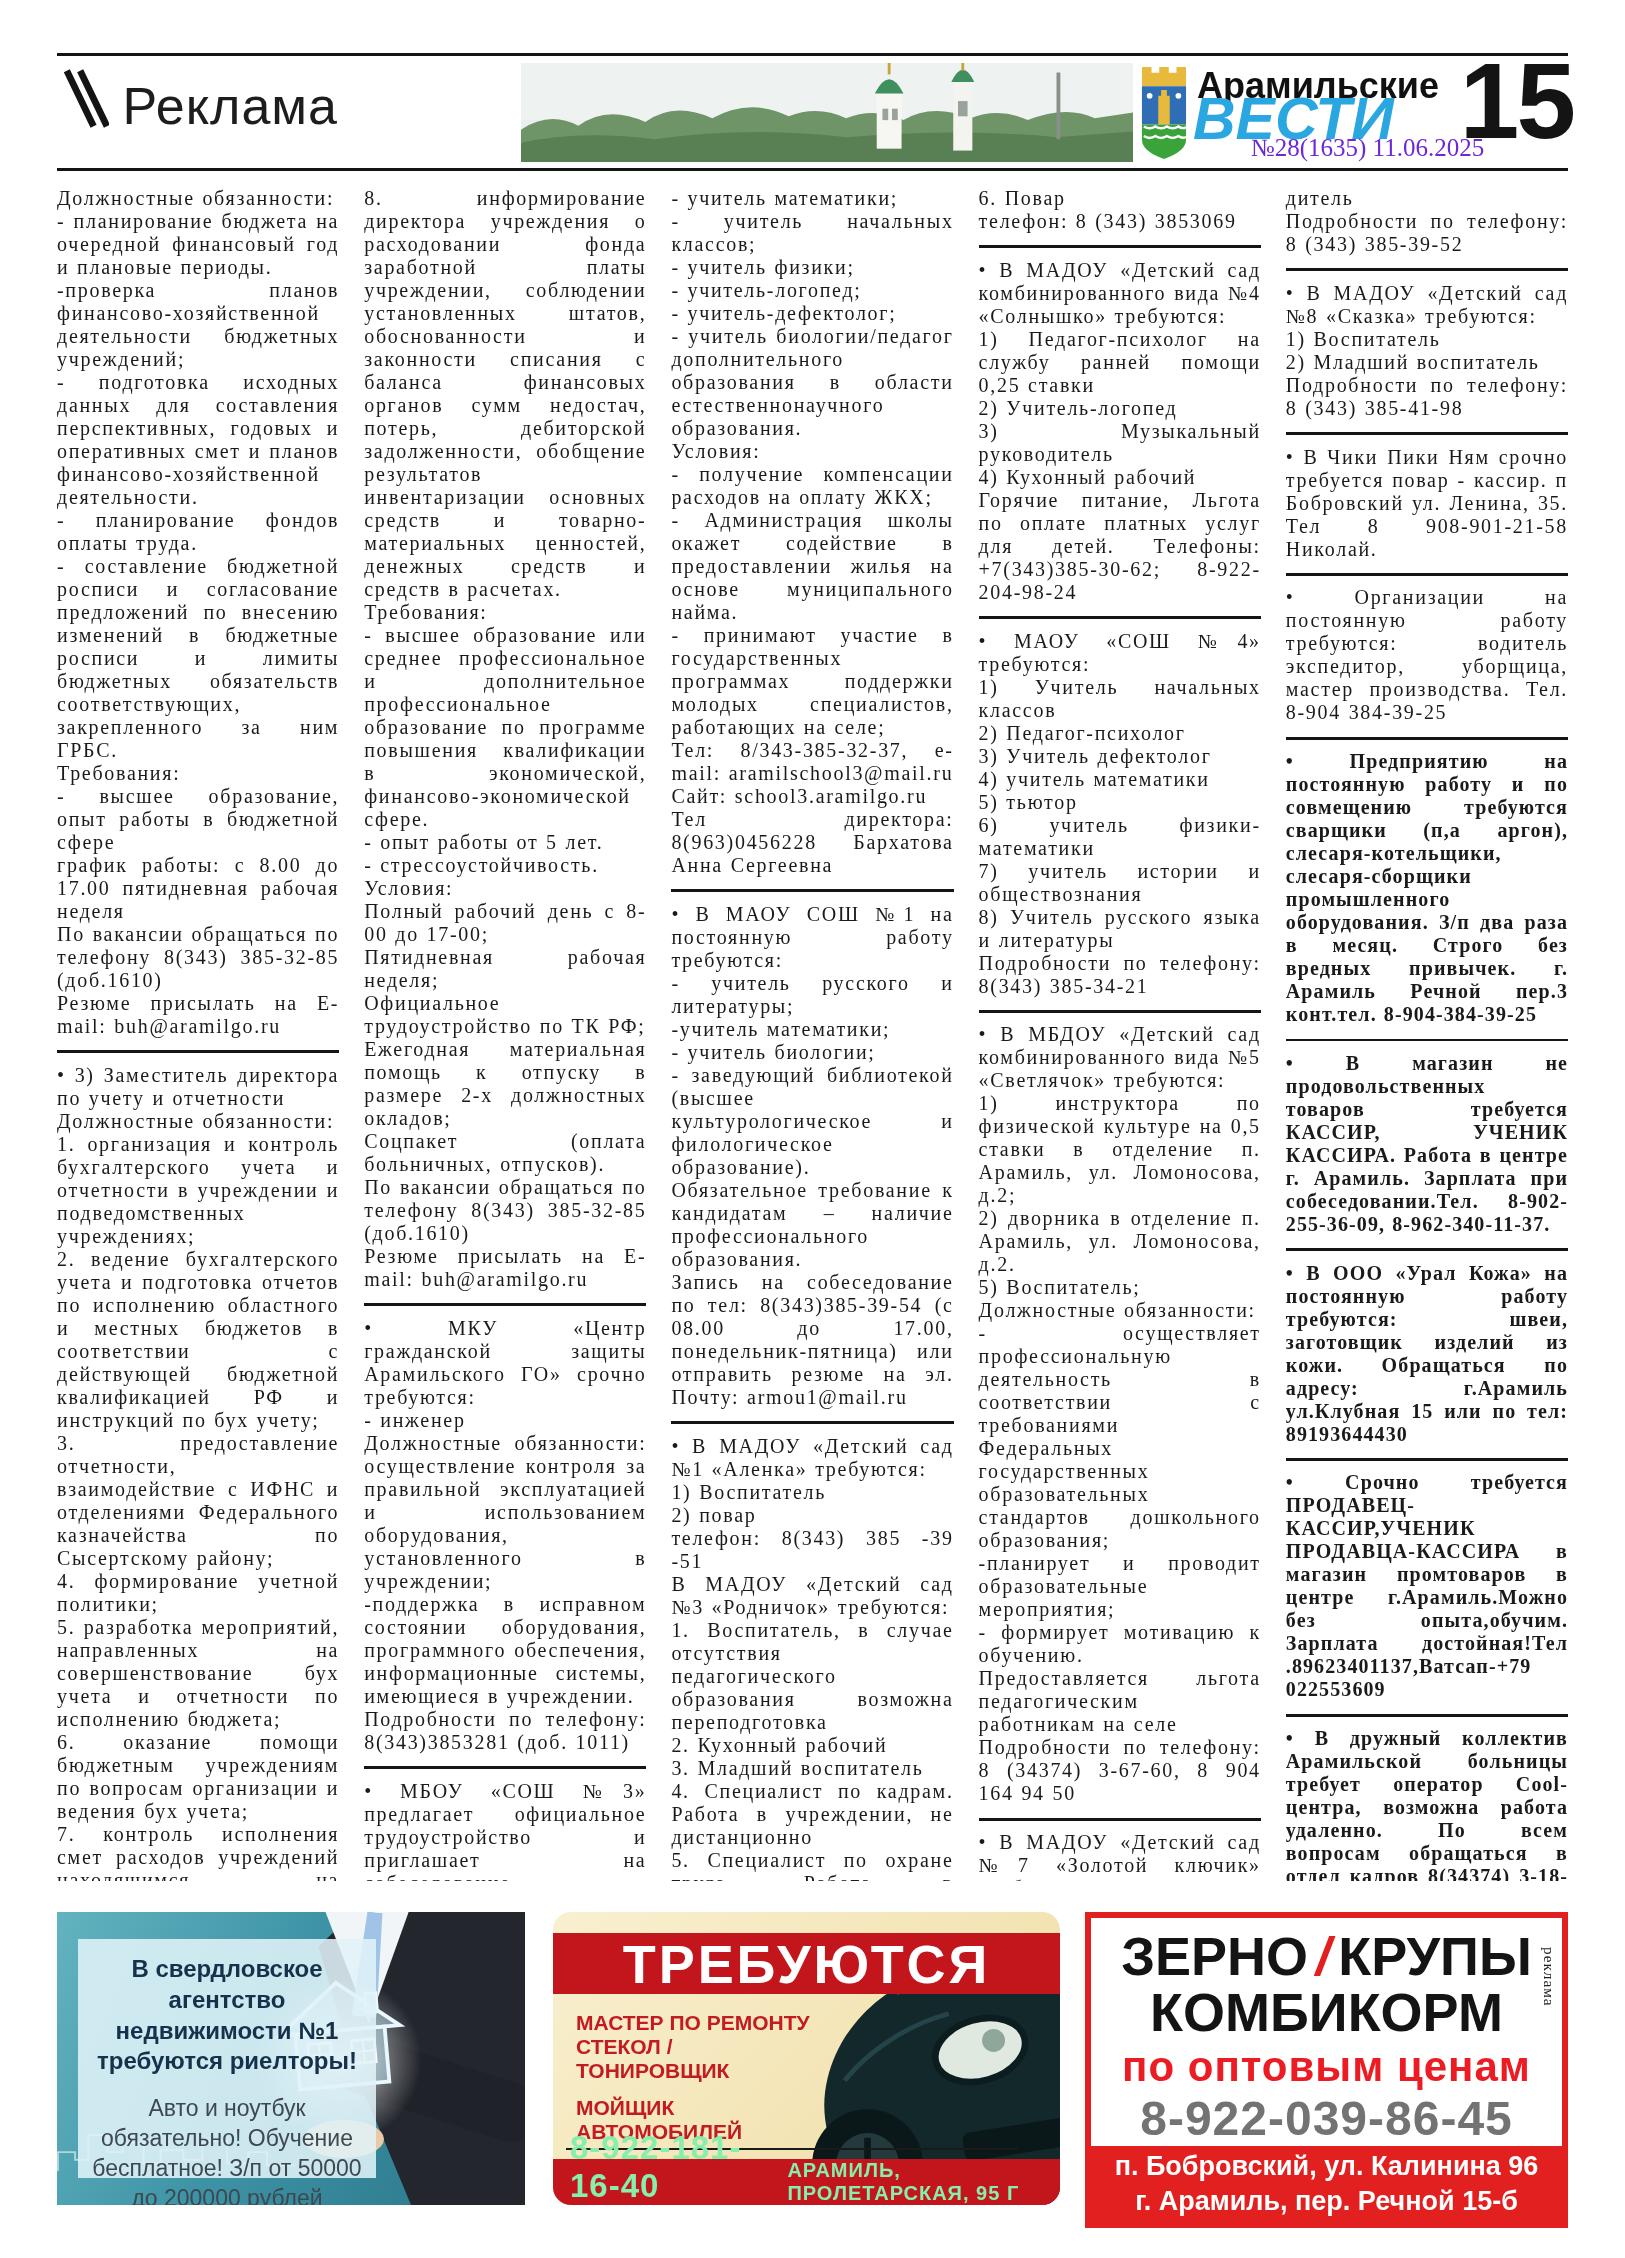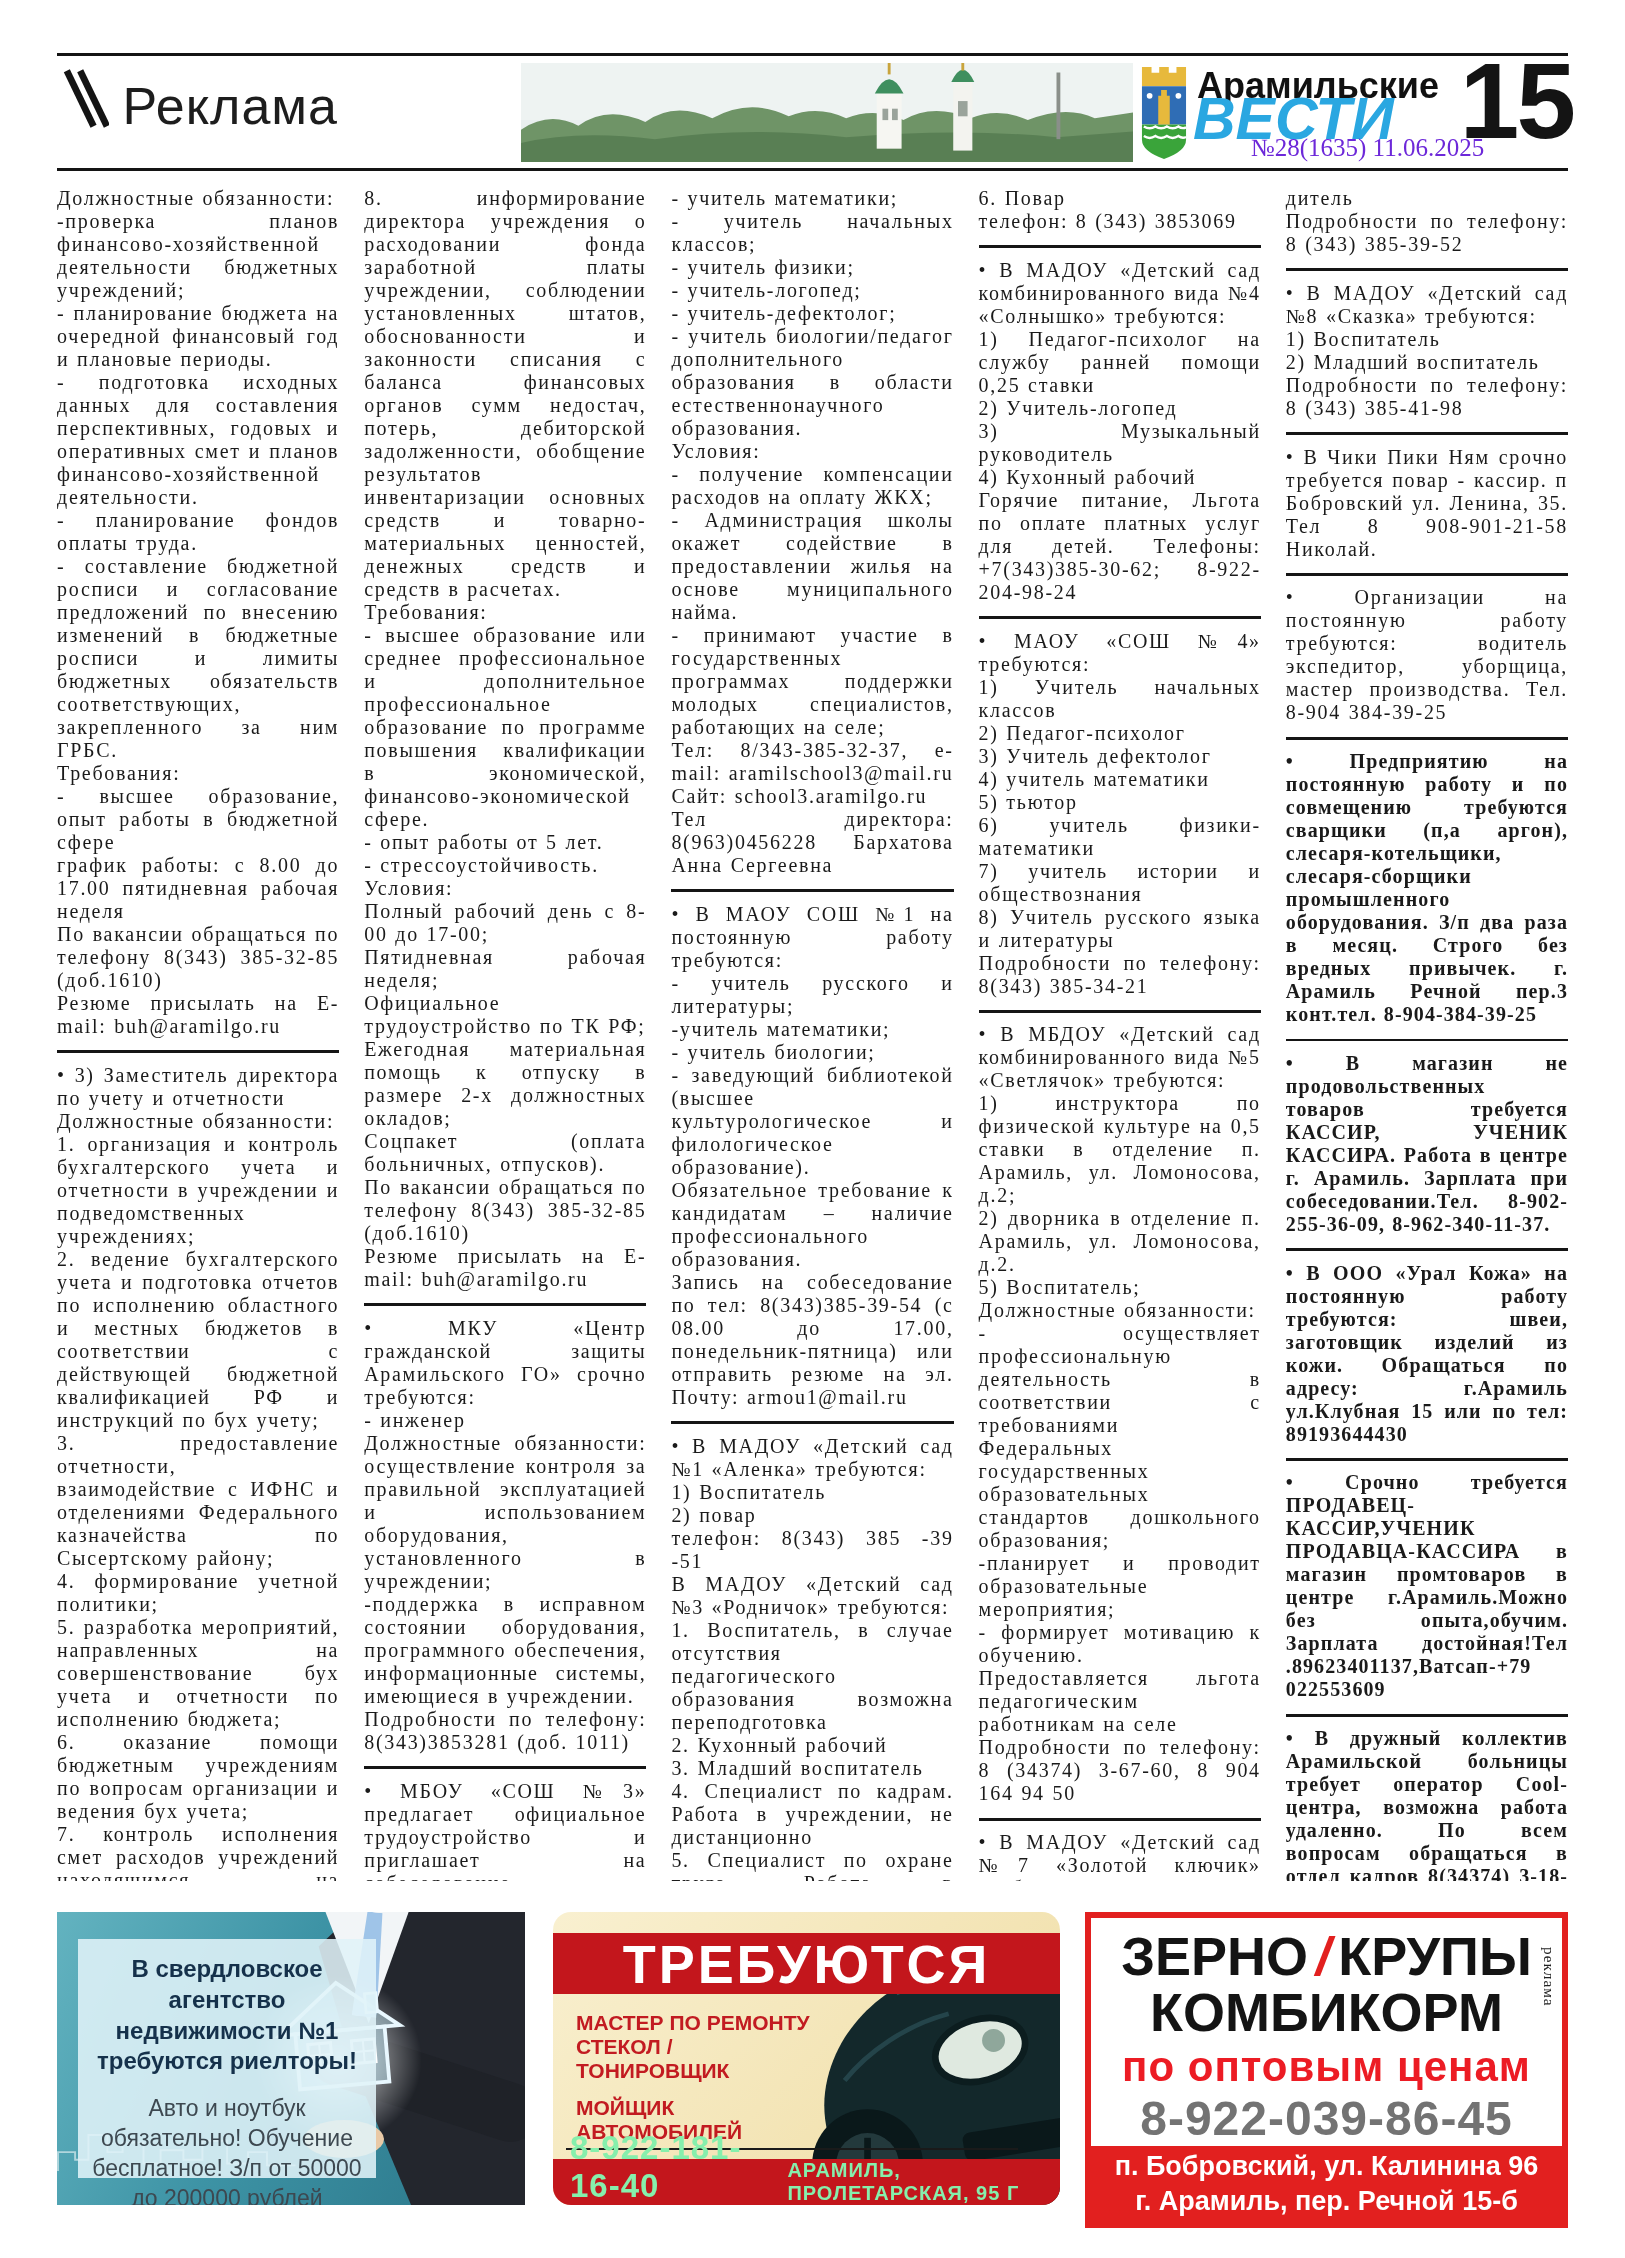--- a/index.html
+++ b/index.html
@@ -179,22 +179,22 @@
     <span class="page-num">15</span>
   </div>
 
   <div class="issue-line">№28(1635) 11.06.2025</div>
   <div class="header-rule"></div>
 
   <div class="body-columns">
     <div class="col">
         <div class="ad-block">
           <p>Должностные обязанности:</p>
+          <p>- планирование бюджета на очередной финансовый год и плановые периоды.</p>
           <p>-проверка планов финансово-хозяйственной деятельности бюджетных учреждений;</p>
-          <p>- планирование бюджета на очередной финансовый год и плановые периоды.</p>
           <p>- подготовка исходных данных для составления перспективных, годовых и оперативных смет и планов финансово-хозяйственной деятельности.</p>
           <p>- планирование фондов оплаты труда.</p>
           <p>- составление бюджетной росписи и согласование предложений по внесению изменений в бюджетные росписи и лимиты бюджетных обязательств соответствующих, закрепленного за ним ГРБС.</p>
           <p>Требования:</p>
           <p>- высшее образование, опыт работы в бюджетной сфере</p>
           <p>график работы: с 8.00 до 17.00 пятидневная рабочая неделя</p>
           <p>По вакансии обращаться по телефону 8(343) 385-32-85 (доб.1610)</p>
           <p>Резюме присылать на E-mail: buh@aramilgo.ru</p>
         </div>
         <div class="ad-divider"></div>

